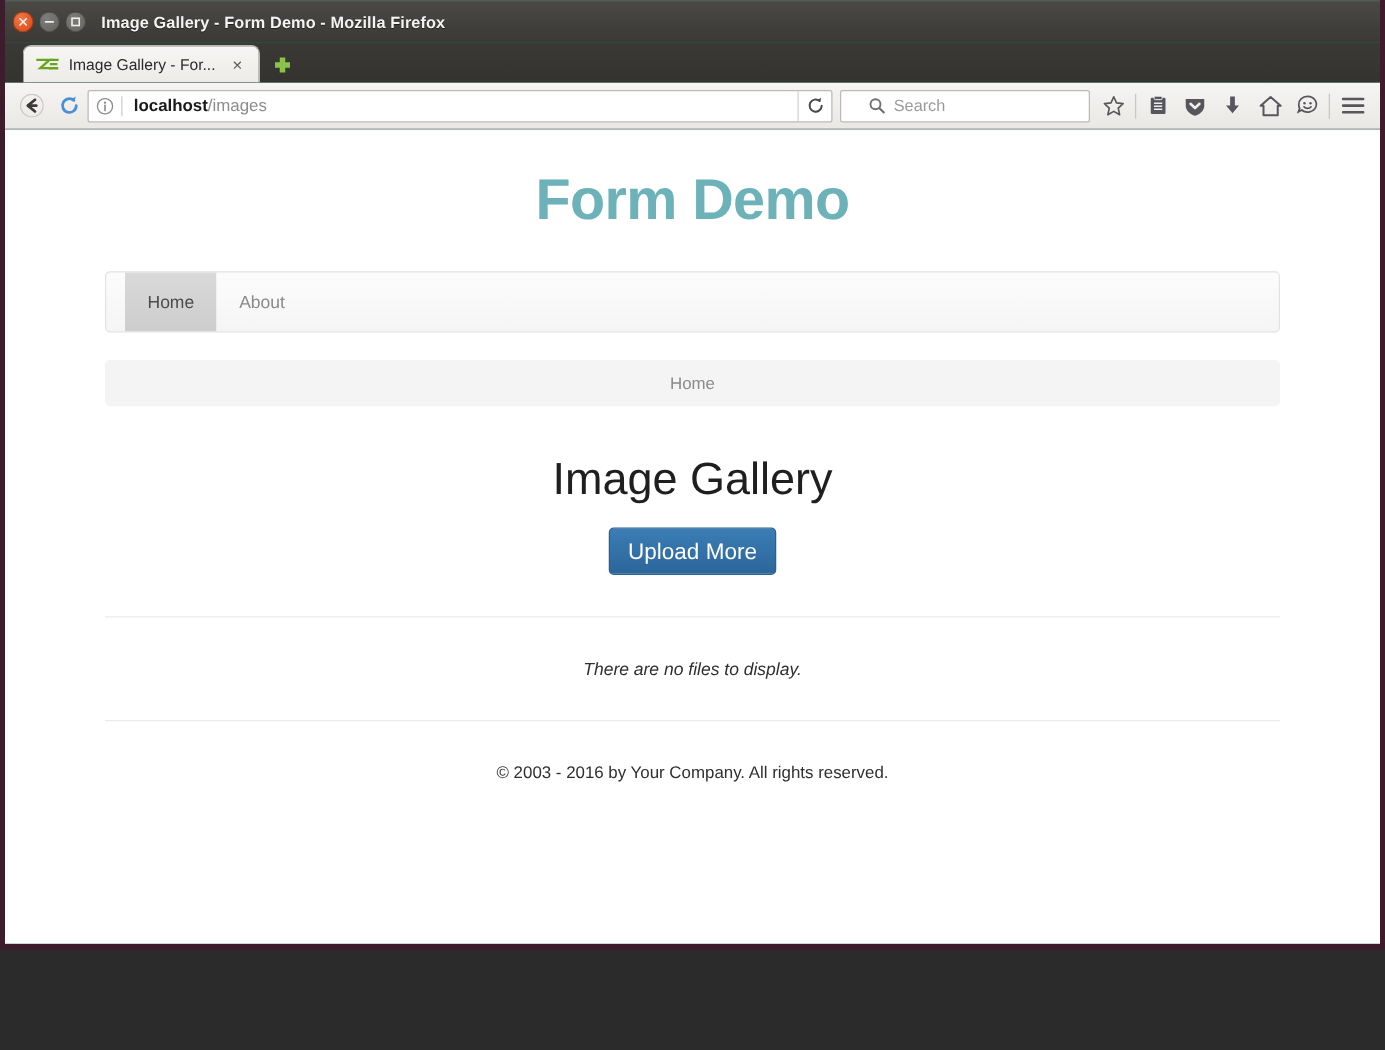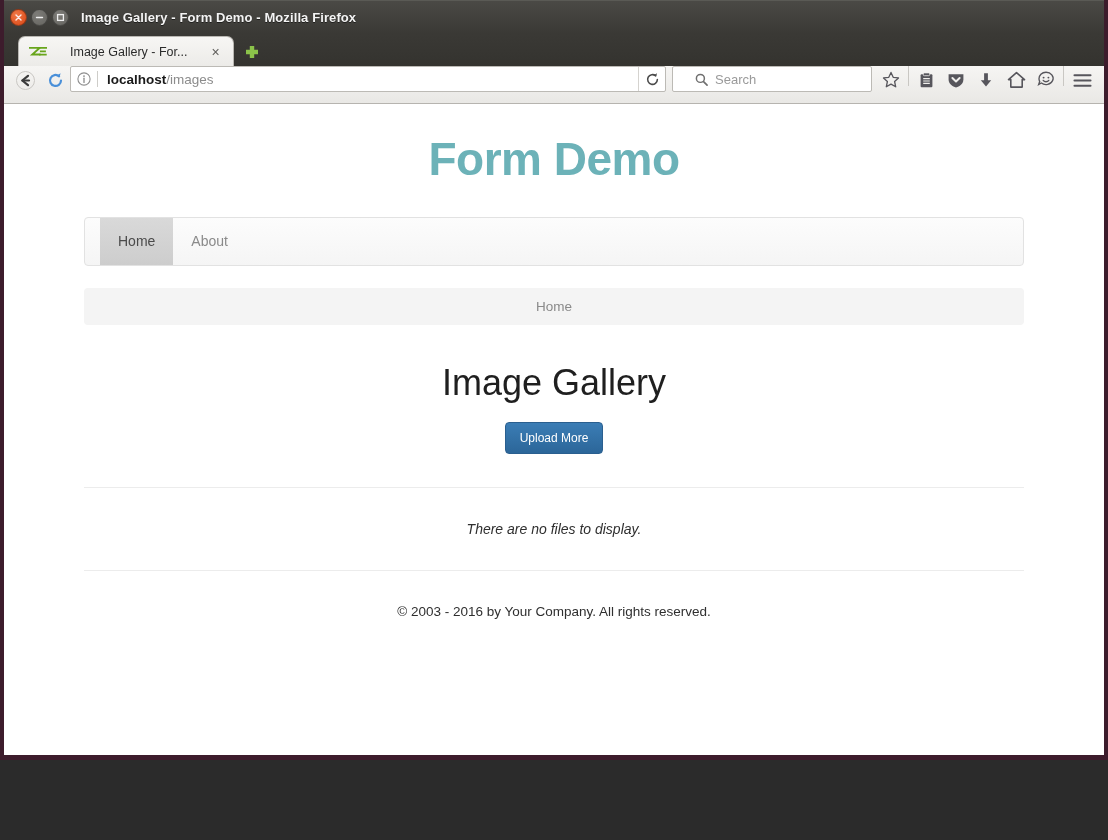--- a/index.html
+++ b/index.html
@@ -60,21 +60,20 @@
   .tab {
     height: 30px;
     min-width: 190px;
     display: flex; align-items: center;
     background: linear-gradient(to bottom, #f7f6f4 0%, #ecebe8 100%);
     border-radius: 7px 7px 0 0;
     padding: 0 8px 0 10px;
     border: 1px solid #b9b7b2;
     border-bottom: none;
     position: relative;
-    gap: 15px;
   }
   .zf-favicon { width: 18px; height: 14px; margin-right: 8px; flex: none; }
   .tabtitle {
     font-size: 12.5px; color: #2b2b2b;
     white-space: nowrap; overflow: hidden; text-overflow: ellipsis;
     flex: 1;
   }
   .tabclose {
     color: #5f5e5b; font-size: 14px; line-height: 1;
     padding: 0 5px; margin-left: 4px;
@@ -83,21 +82,21 @@
     margin-left: 9px; margin-bottom: 5px;
     width: 18px; height: 18px;
     display: flex; align-items: center; justify-content: center;
   }
 
   
   .navbar-fx {
     height: 38px;
     background: linear-gradient(to bottom, #f6f5f3 0%, #e9e8e5 100%);
     border-bottom: 1px solid #b6b4af;
-    display: flex; align-items: flex-start;
+    display: flex; align-items: center;
     padding: 0 6px;
     gap: 0;
   }
   .navbtn {
     width: 30px; height: 28px;
     display: flex; align-items: center; justify-content: center;
     flex: none;
   }
   .urlwrap {
     flex: 1;
@@ -202,21 +201,21 @@
     font-size: 14px;
     color: #2f2f2f;
     margin: 0 0 16px 0;
   }
   .btn-primary {
     display: inline-block;
     background: linear-gradient(to bottom, #3b7db5 0%, #2c6699 100%);
     border: 1px solid #2a5f8f;
     border-radius: 4px;
     color: #ffffff;
-    font-size: 12px;
+    font-size: 18px;
     padding: 9px 14px;
     line-height: 1;
     text-decoration: none;
     cursor: pointer;
   }
   hr.rule {
     border: 0;
     border-top: 1px solid #ececec;
     margin: 33px 0;
   }

